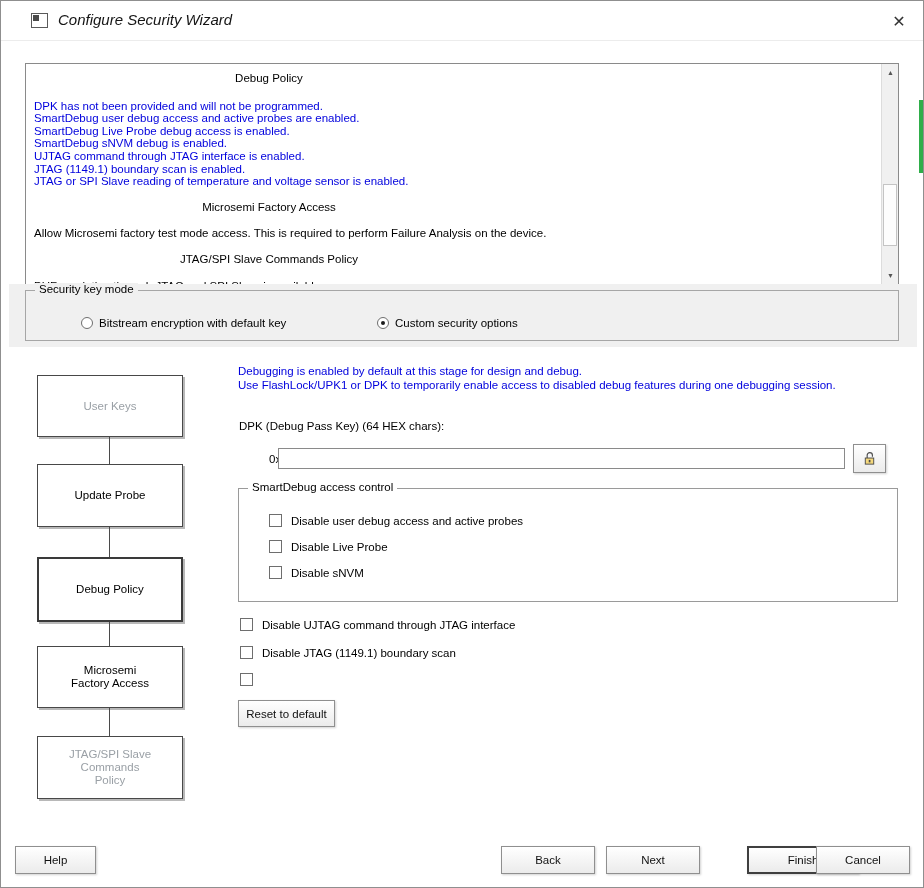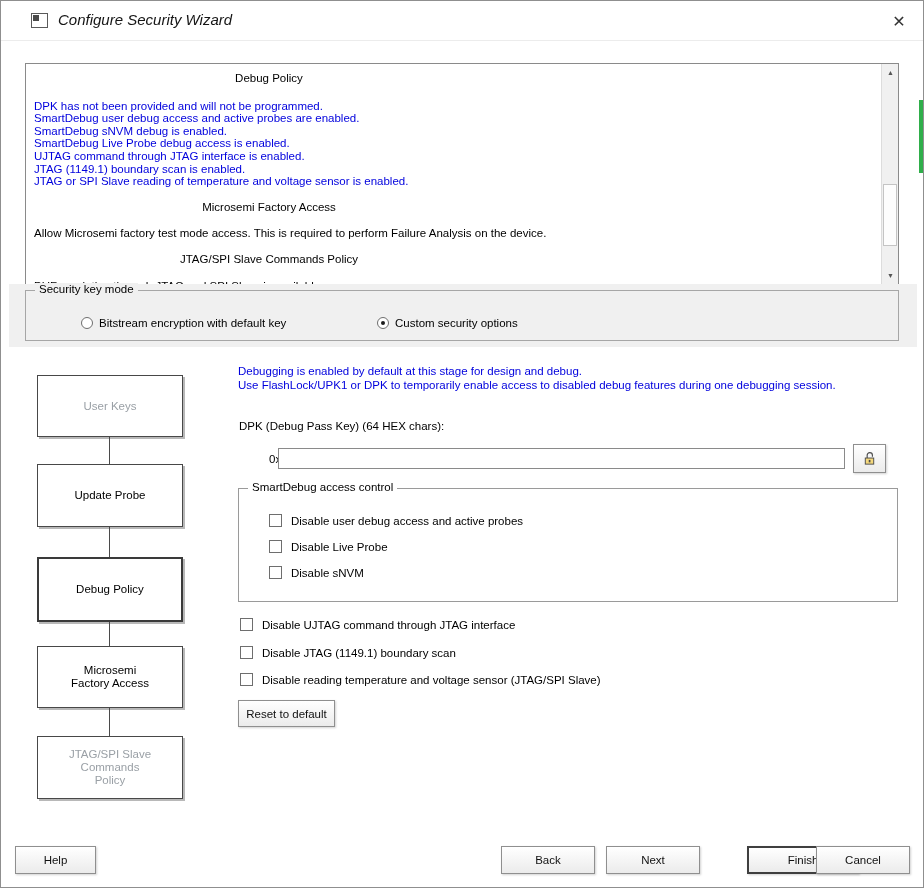--- a/index.html
+++ b/index.html
@@ -80,22 +80,22 @@
     <span class="app-icon"></span>
     <span class="title-text">Configure Security Wizard</span>
     <span class="close-btn">✕</span>
   </div>
 
   <div class="summary-box">
     <div class="summary-content">
       <div class="sum-heading">Debug Policy</div>
       <div class="sum-line blue">DPK has not been provided and will not be programmed.</div>
       <div class="sum-line blue">SmartDebug user debug access and active probes are enabled.</div>
+      <div class="sum-line blue">SmartDebug Live Probe debug access is enabled.</div>
       <div class="sum-line blue">SmartDebug sNVM debug is enabled.</div>
-      <div class="sum-line blue">SmartDebug Live Probe debug access is enabled.</div>
       <div class="sum-line blue">UJTAG command through JTAG interface is enabled.</div>
       <div class="sum-line blue">JTAG (1149.1) boundary scan is enabled.</div>
       <div class="sum-line blue">JTAG or SPI Slave reading of temperature and voltage sensor is enabled.</div>
       <div class="sum-heading h2">Microsemi Factory Access</div>
       <div class="sum-line">Allow Microsemi factory test mode access. This is required to perform Failure Analysis on the device.</div>
       <div class="sum-heading h2">JTAG/SPI Slave Commands Policy</div>
       <div class="sum-line">PUF emulation through JTAG and SPI Slave is available.</div>
     </div>
     <div class="sb">
       <div class="sb-btn up">▲</div>
@@ -154,21 +154,20 @@
   <div class="checkbox" style="left:268px; top:539px;"></div>
   <div class="cb-label" style="left:290px; top:540px;">Disable Live Probe</div>
   <div class="checkbox" style="left:268px; top:565px;"></div>
   <div class="cb-label" style="left:290px; top:566px;">Disable sNVM</div>
 
   <div class="checkbox" style="left:239px; top:617px;"></div>
   <div class="cb-label" style="left:261px; top:618px;">Disable UJTAG command through JTAG interface</div>
   <div class="checkbox" style="left:239px; top:645px;"></div>
   <div class="cb-label" style="left:261px; top:646px;">Disable JTAG (1149.1) boundary scan</div>
   <div class="checkbox" style="left:239px; top:672px;"></div>
-  <div class="cb-label" style="left:261px; top:673px;">Disable reading temperature and voltage sensor (JTAG/SPI Slave)</div>
 
   <div class="btn reset-btn">Reset to default</div>
 
   <div class="btn footer-btn btn-help">Help</div>
   <div class="btn footer-btn btn-back">Back</div>
   <div class="btn footer-btn btn-next">Next</div>
   <div class="btn footer-btn btn-finish">Finish</div>
   <div class="btn footer-btn btn-cancel">Cancel</div>
 
   <div class="edge-artifact"></div>

